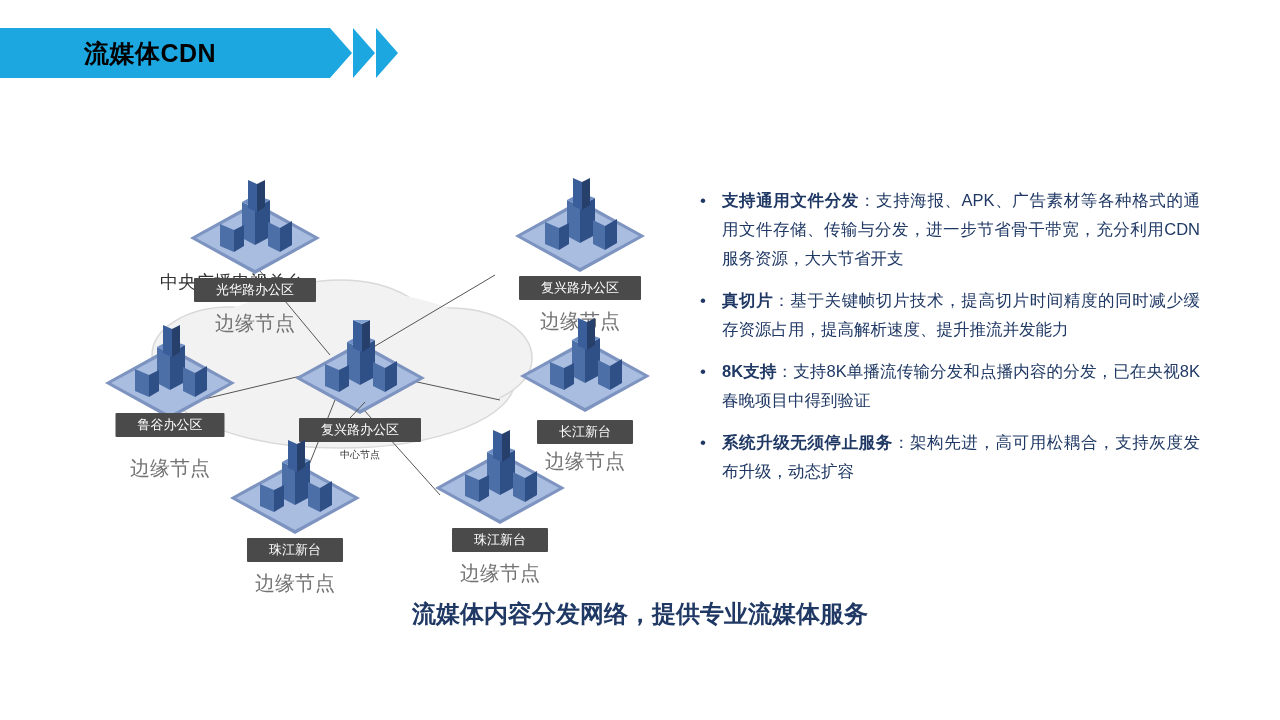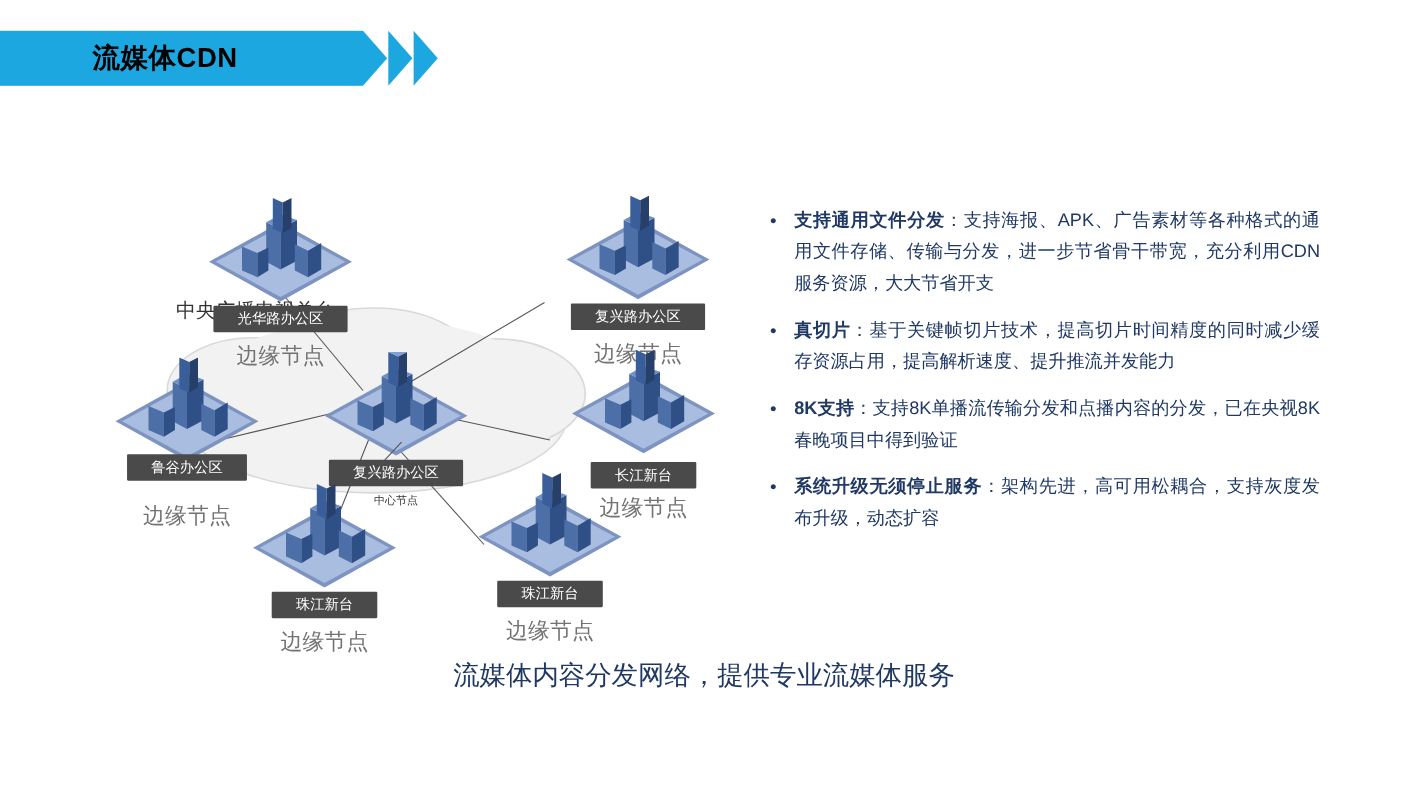--- a/index.html
+++ b/index.html
@@ -138,21 +138,21 @@
 
   
   .footer-title {
     position: absolute;
     top: 598px;
     left: 0;
     width: 1280px;
     text-align: center;
     color: #1f3864;
     font-size: 24px;
-    font-weight: normal;
+    font-weight: bold;
   }
 </style>
 </head>
 <body>
 
 <div class="header-bar"></div>
 <div class="header-title">流媒体CDN</div>
 <div class="chevrons">
   <div class="chev c1"></div>
   <div class="chev c2"></div>

